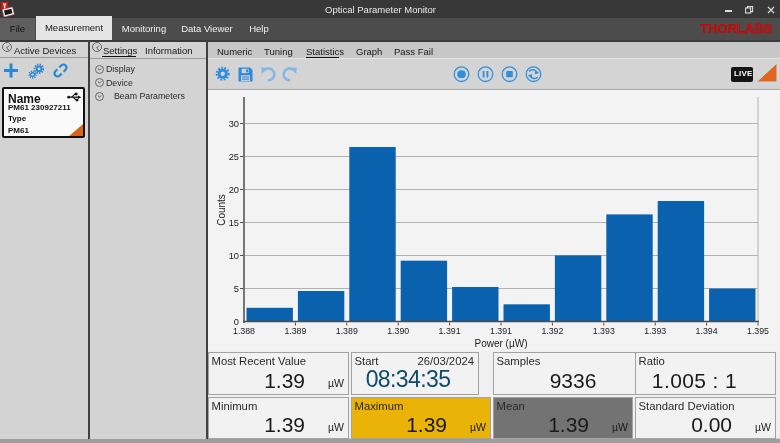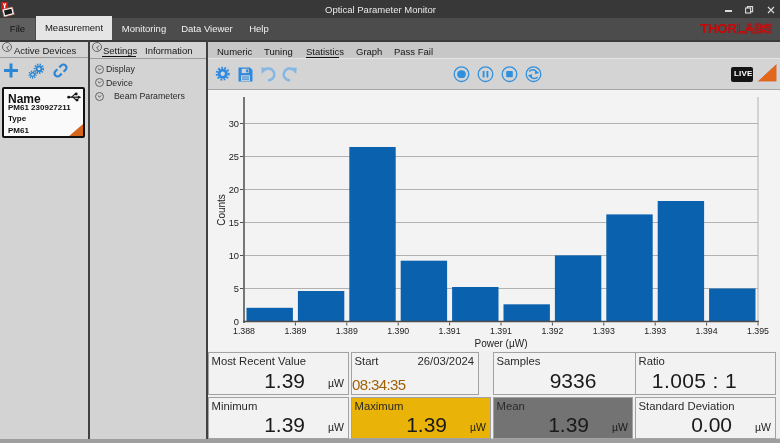--- a/index.html
+++ b/index.html
@@ -251,21 +251,21 @@
 </svg>
 
 <div class="abs" style="left:208px;top:352px;width:141px;height:42.5px;background:#f2f2f2;border:1px solid #a2a2a2;">
   <div style="position:absolute;left:2.5px;top:2px;font-size:11.3px;color:#2a2a2a;">Most Recent Value</div>
   <div style="position:absolute;right:43px;bottom:1px;font-size:21px;color:#1a1a1a;">1.39</div>
   <div style="position:absolute;right:4px;bottom:5px;font-size:10.5px;color:#1a1a1a;">µW</div>
 </div>
 <div class="abs" style="left:351px;top:352px;width:128px;height:42.5px;background:#f2f2f2;border:1px solid #a2a2a2;">
   <div style="position:absolute;left:2.5px;top:2px;font-size:11.3px;color:#2a2a2a;">Start</div>
   <div style="position:absolute;right:4px;top:2px;font-size:11.3px;color:#2a2a2a;">26/03/2024</div>
-  <div style="position:absolute;left:0;right:14px;bottom:1px;font-size:15px;color:#a16207;text-align:left;letter-spacing:-0.6px;">08:34:35</div>
+  <div style="position:absolute;left:0;right:14px;bottom:1px;font-size:23px;color:#0c4a6e;text-align:center;letter-spacing:-0.6px;">08:34:35</div>
 </div>
 <div class="abs" style="left:493px;top:352px;width:168px;height:42.5px;background:#f2f2f2;border:1px solid #a2a2a2;">
   <div style="position:absolute;left:2.5px;top:2px;font-size:11.3px;color:#2a2a2a;">Samples</div>
   <div style="position:absolute;left:0;right:8px;bottom:1px;font-size:21px;color:#1a1a1a;text-align:center;">9336</div>
 </div>
 <div class="abs" style="left:635px;top:352px;width:141px;height:42.5px;background:#f2f2f2;border:1px solid #a2a2a2;">
   <div style="position:absolute;left:2.5px;top:2px;font-size:11.3px;color:#2a2a2a;">Ratio</div>
   <div style="position:absolute;left:0;right:22px;bottom:1px;font-size:21px;color:#1a1a1a;text-align:center;letter-spacing:0.4px;">1.005 : 1</div>
 </div>
 

